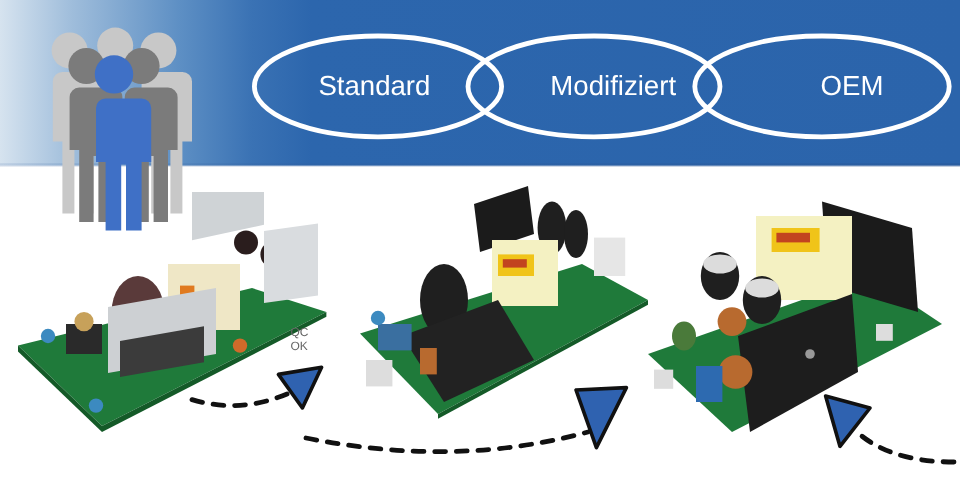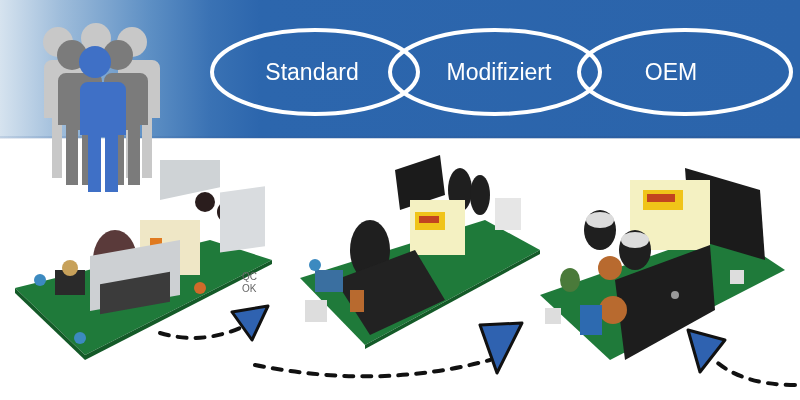--- a/index.html
+++ b/index.html
@@ -43,22 +43,22 @@
 </svg>
 
 <svg class="ovals" viewBox="0 0 800 140">
   <g fill="none" stroke="#ffffff" stroke-width="4">
     <ellipse cx="315" cy="72" rx="103" ry="42"></ellipse>
     <ellipse cx="495" cy="72" rx="105" ry="42"></ellipse>
     <ellipse cx="685" cy="72" rx="106" ry="42"></ellipse>
   </g>
 </svg>
 <span class="oval-label" style="left:312px; top:72px;">Standard</span>
-<span class="oval-label" style="left:499px; top:72px;">Modifiziert</span>
-<span class="oval-label" style="left:671px; top:72px;">OEM</span>
+<span class="oval-label" style="left:511px; top:72px;">Modifiziert</span>
+<span class="oval-label" style="left:710px; top:72px;">OEM</span>
 
 <svg class="product" style="left:10px; top:160px; width:270px; height:200px;" viewBox="0 0 270 200">
   <polygon points="5,128 200,80 262,100 75,195" fill="#1f7a3a"></polygon>
   <polygon points="5,128 75,195 75,200 5,133" fill="#145a28"></polygon>
   <polygon points="75,195 262,100 262,104 75,200" fill="#145a28"></polygon>
   <rect x="150" y="12" width="60" height="60" fill="#cfd3d6" transform="skewY(-12)"></rect>
   <circle cx="195" cy="42" r="10" fill="#2a1d1d"></circle>
   <circle cx="218" cy="52" r="11" fill="#2a1d1d"></circle>
   <rect x="210" y="62" width="45" height="60" fill="#d9dcdf" transform="skewY(-8)"></rect>
   <rect x="130" y="60" width="60" height="55" fill="#efe7c6"></rect>

